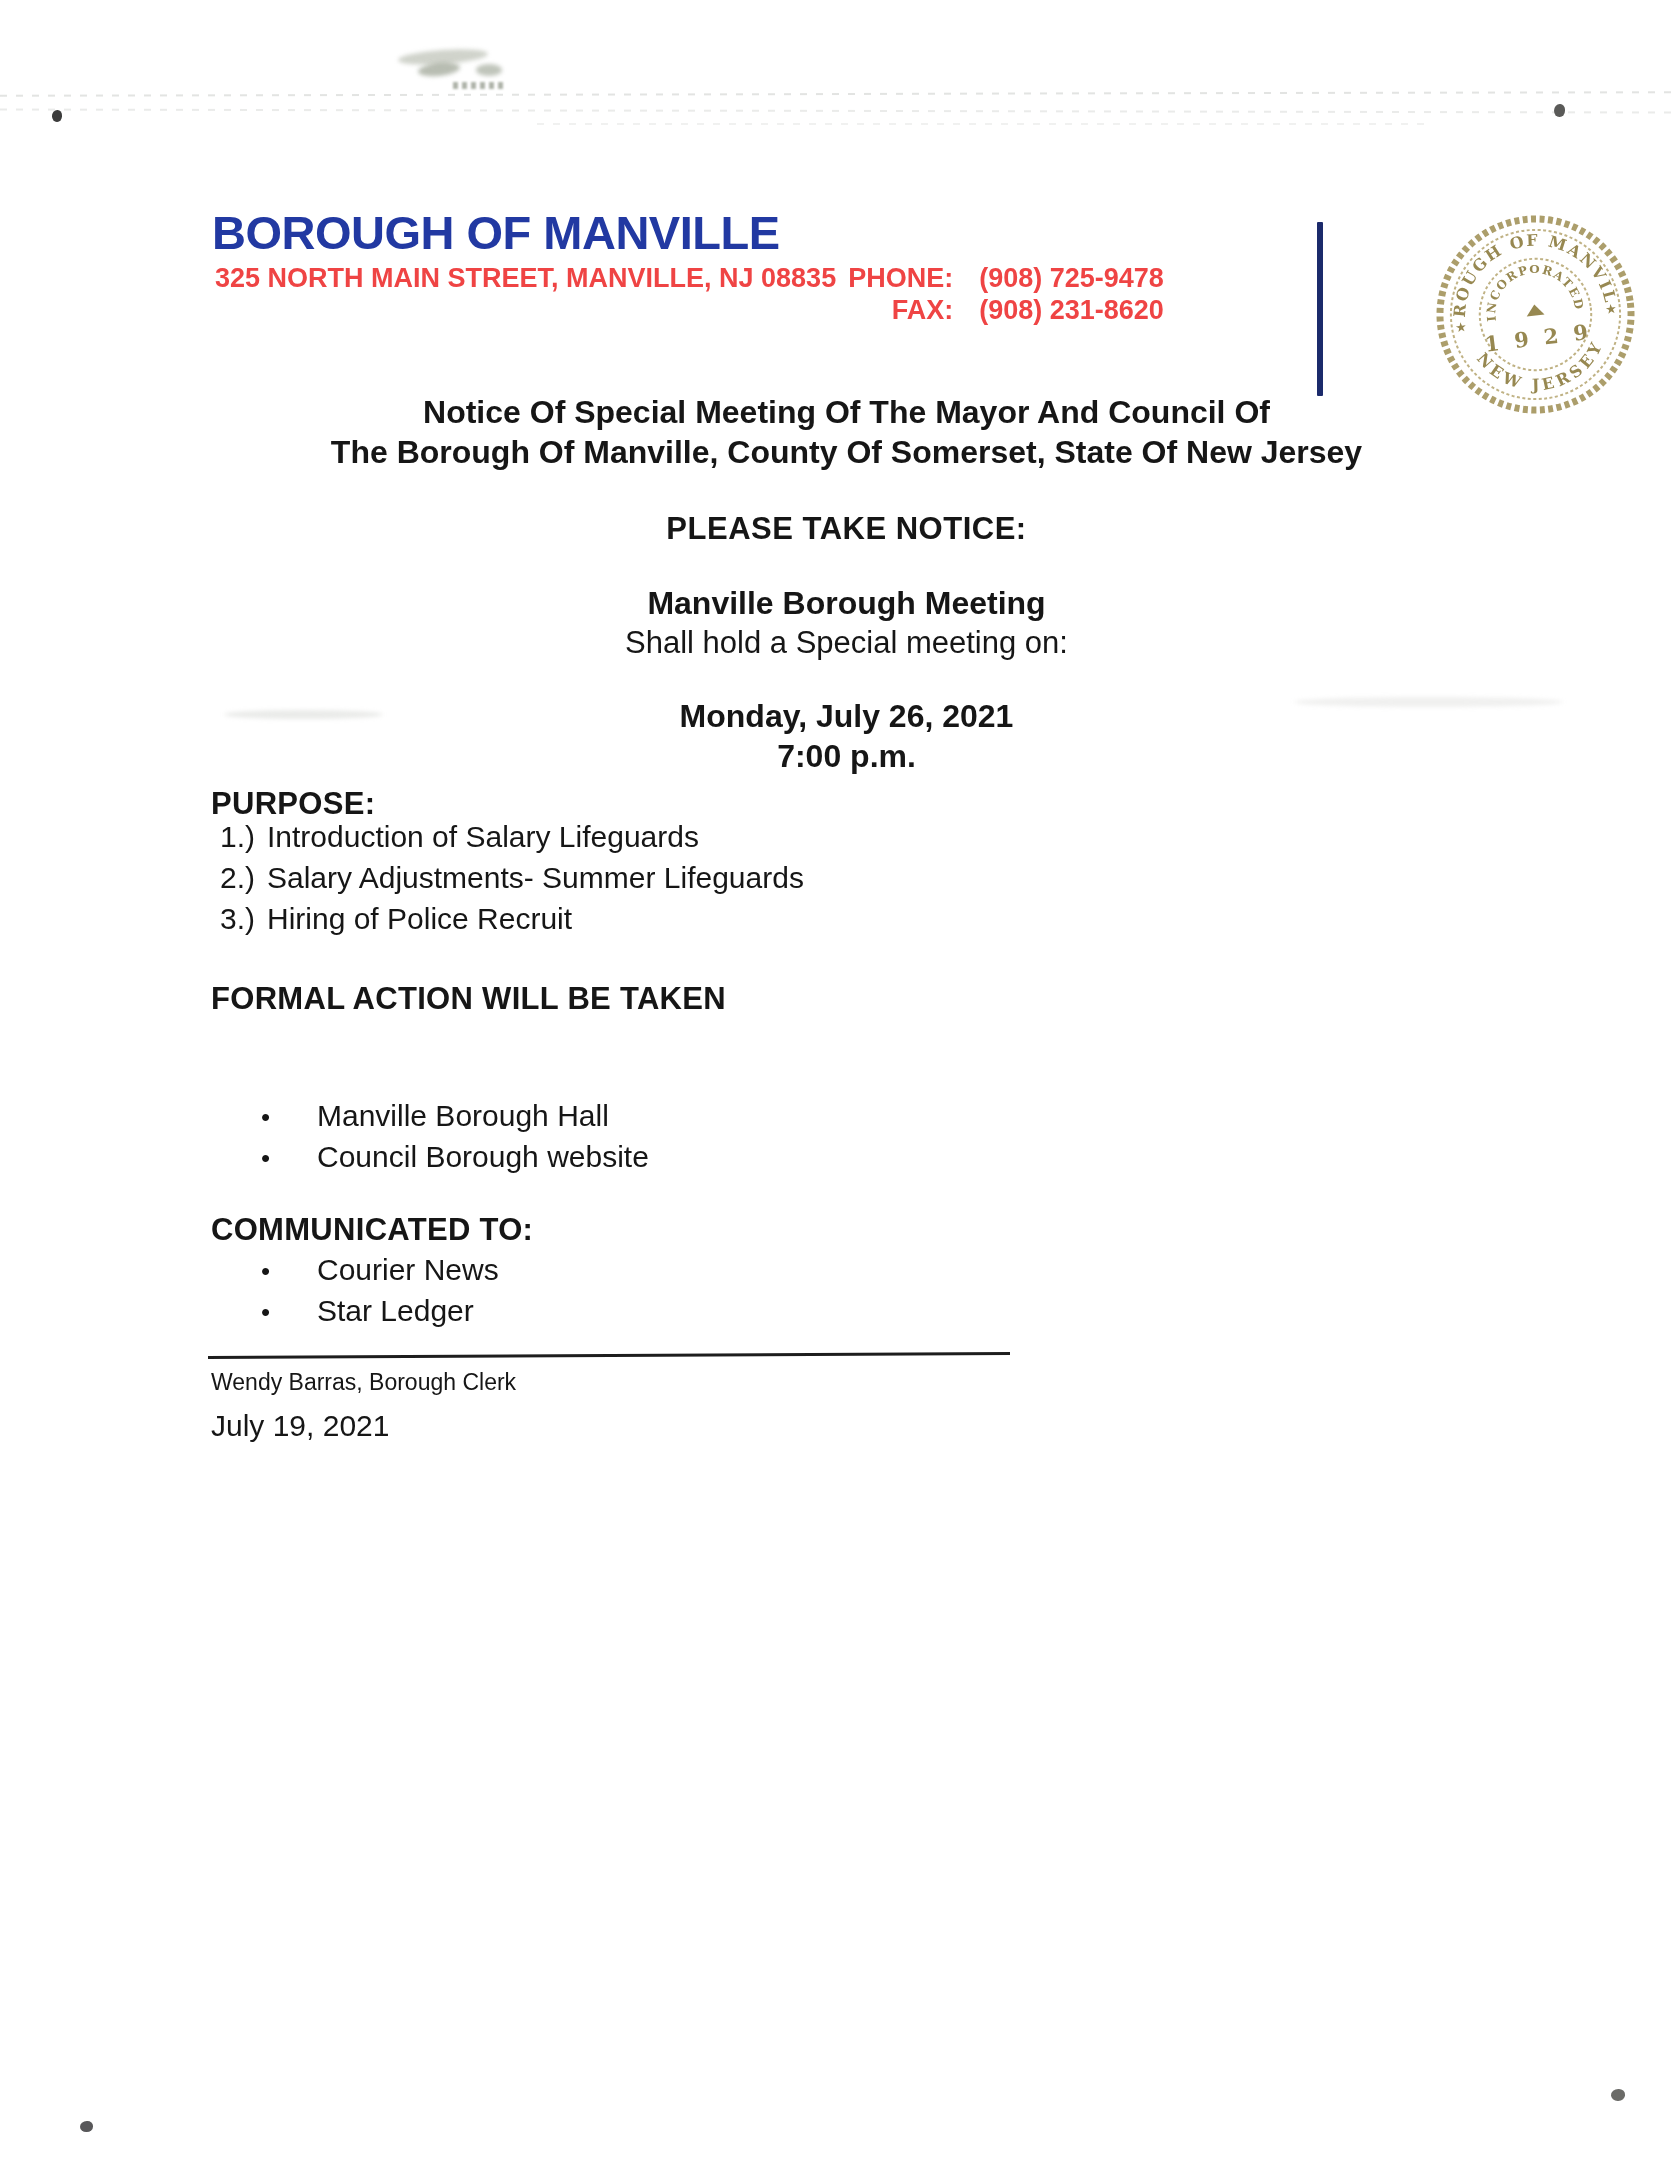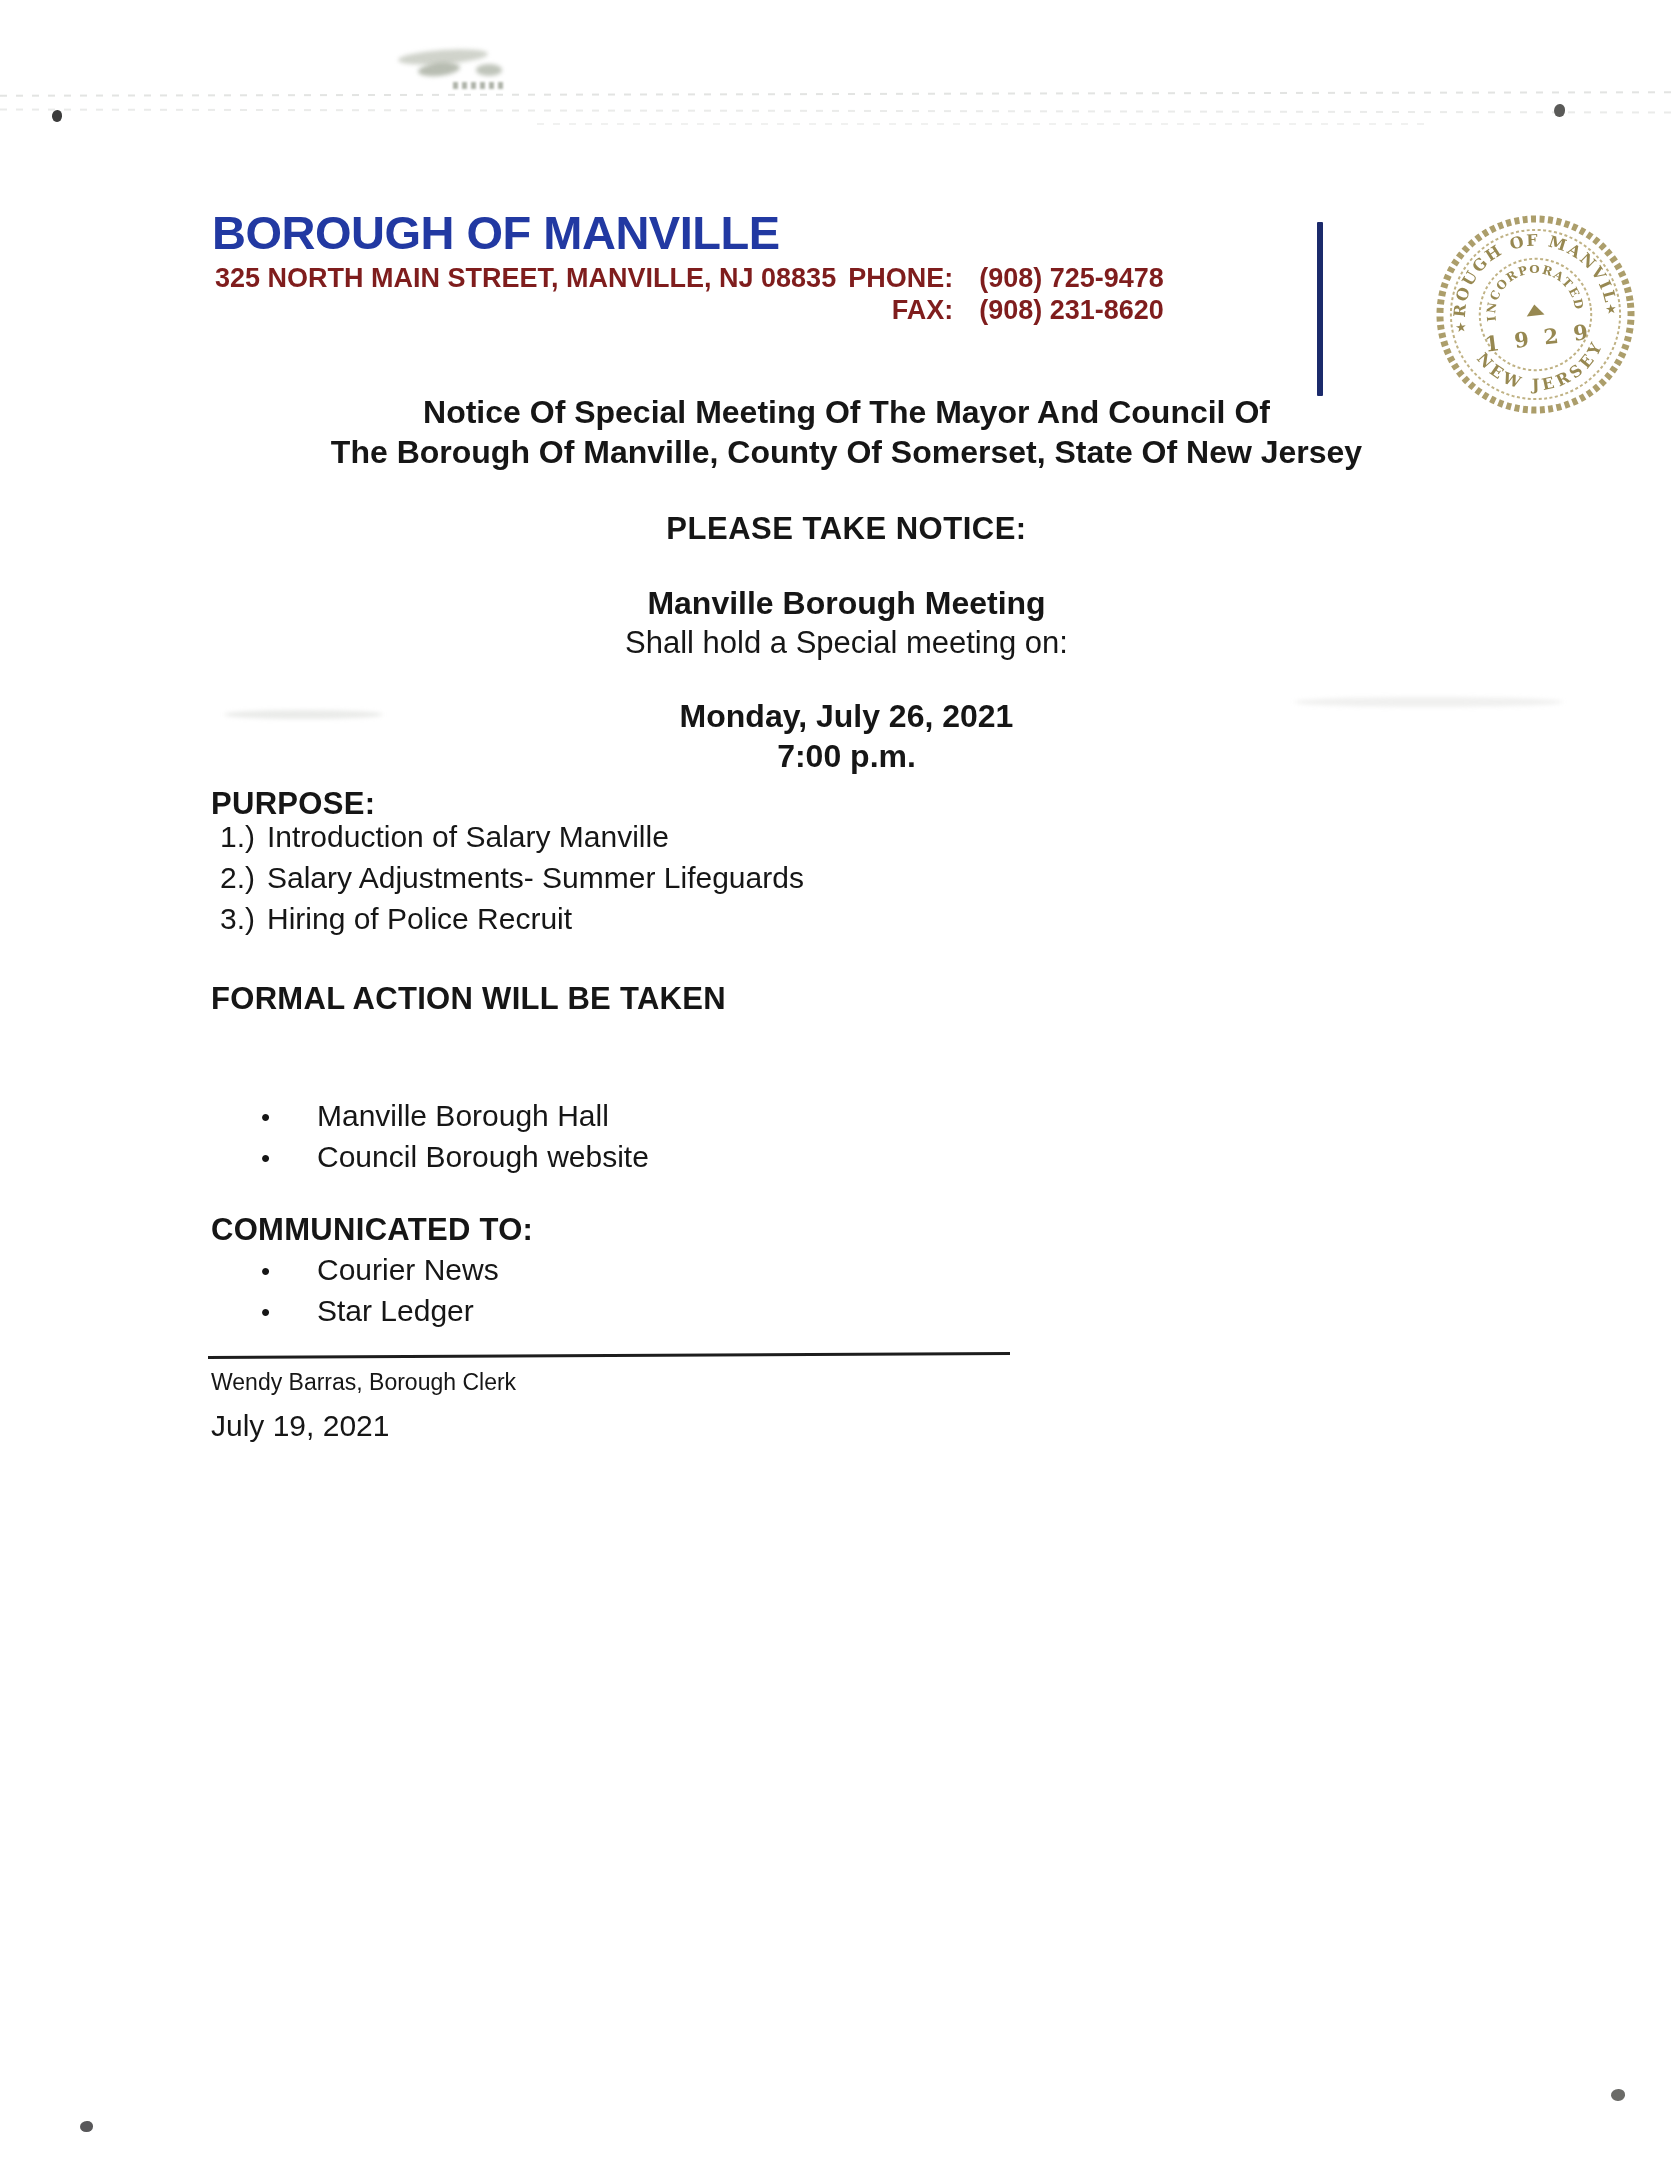--- a/index.html
+++ b/index.html
@@ -14,21 +14,21 @@
   
   .org-name{
     position:absolute;left:212px;top:209px;
     font-size:47px;font-weight:700;letter-spacing:-0.5px;
     color:#2239a2;line-height:48px;white-space:nowrap;
   }
   .addr-grid{
     position:absolute;left:215px;top:263px;
     display:grid;grid-template-columns:auto auto auto;
     column-gap:0;row-gap:2px;
-    font-size:27px;font-weight:700;color:#7f1d1d;line-height:30px;
+    font-size:27px;font-weight:700;color:#ef4444;line-height:30px;
     white-space:nowrap;
   }
   .addr-grid .lbl{justify-self:end;margin-left:12px;}
   .addr-grid .val{margin-left:26px;}
   .vbar{
     position:absolute;left:1317px;top:222px;width:6px;height:174px;
     background:#1b2a6b;border-radius:1px;
   }
   
   .seal{
@@ -140,21 +140,21 @@
   <div class="cline council">Manville Borough Meeting</div>
   <div class="cline shall">Shall hold a Special meeting on:</div>
 
   <div class="cline mdate">Monday, July 26, 2021</div>
   <div class="cline mtime">7:00 p.m.</div>
 
   <div class="lh purpose-h">PURPOSE:</div>
   <div class="purpose-list">
     <div class="row">
       <span class="num">1.)</span>
-      <span>Introduction of Salary Manville</span>
+      <span>Introduction of Salary Lifeguards</span>
     </div>
     <div class="row">
       <span class="num">2.)</span>
       <span>Salary Adjustments- Summer Lifeguards</span>
     </div>
     <div class="row">
       <span class="num">3.)</span>
       <span>Hiring of Police Recruit</span>
     </div>
   </div>

